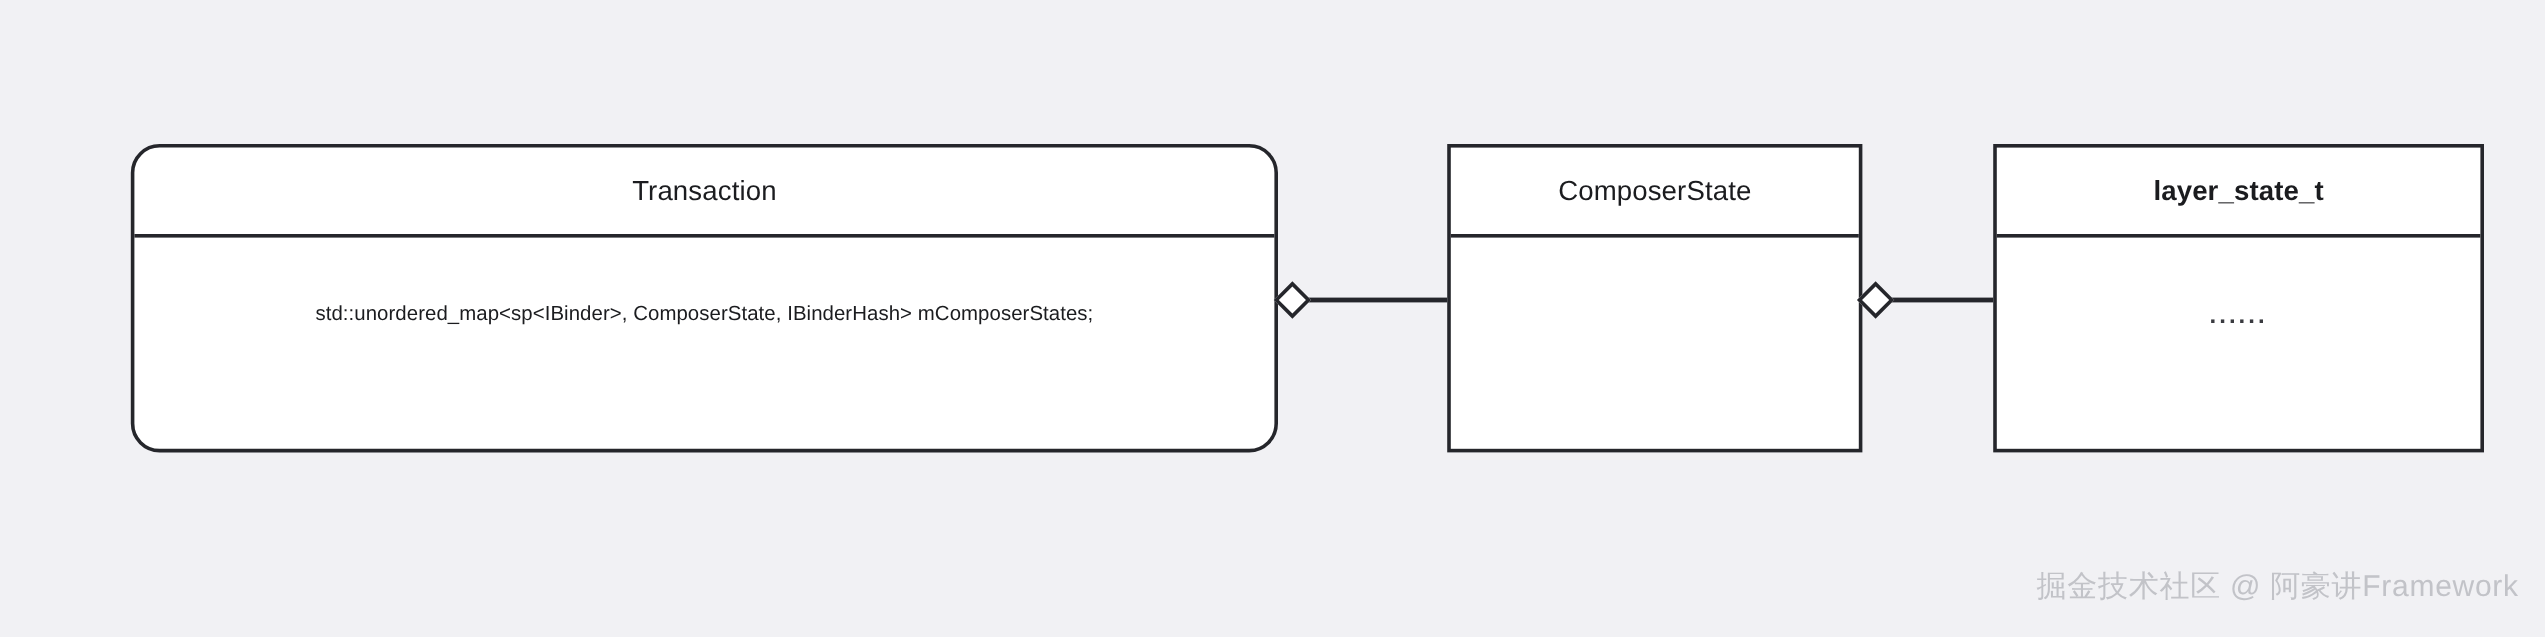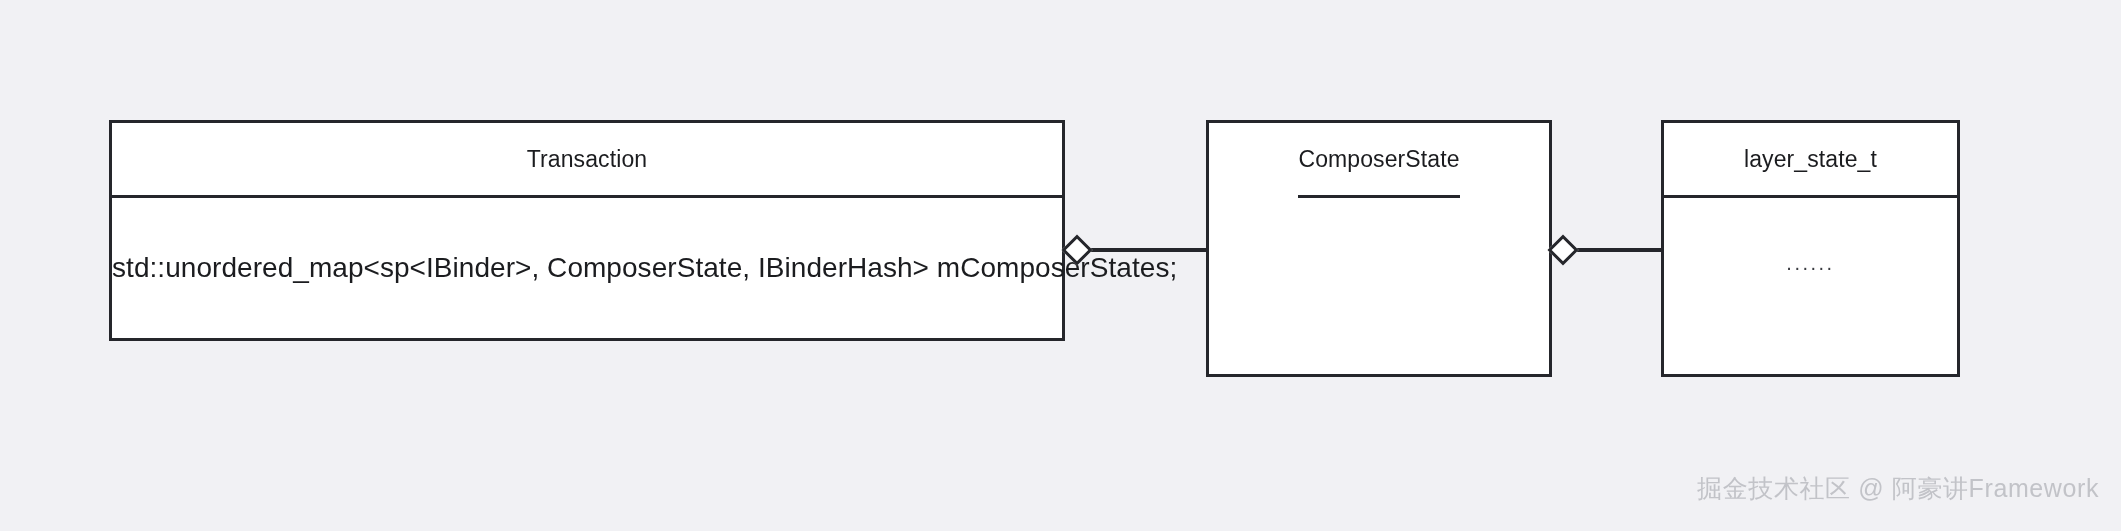--- a/index.html
+++ b/index.html
@@ -47,35 +47,35 @@
   .uml-body {
     flex: 1 1 auto;
     position: relative;
   }
   .uml-attr {
     position: absolute;
     left: 0;
     right: 0;
     top: 54px;
     text-align: center;
-    font-size: 28px;
+    font-size: 17px;
     color: #1b1c1f;
     white-space: nowrap;
     letter-spacing: 0.05px;
   }
   .uml-attr.ellipsis {
     font-size: 20px;
     letter-spacing: 2.5px;
     color: #3a3b40;
   }
 
   
-  #box-transaction   { left: 109px;  top: 120px; width: 956px; height: 221px; }
-  #box-composerstate { left: 1206px; top: 120px; width: 346px; height: 257px; align-items: center; }
-  #box-layerstatet   { left: 1661px; top: 120px; width: 299px; height: 257px; }
+  #box-transaction   { left: 109px;  top: 120px; width: 956px; height: 257px; border-radius: 24px; }
+  #box-composerstate { left: 1206px; top: 120px; width: 346px; height: 257px; }
+  #box-layerstatet   { left: 1661px; top: 120px; width: 409px; height: 257px; font-weight: bold; }
 
   
   .assoc {
     position: absolute;
     height: 4px;
     background: #25262b;
     top: 248px;
   }
   #assoc-line-1 { left: 1090px; width: 117px; }
   #assoc-line-2 { left: 1576px; width: 86px;  }

